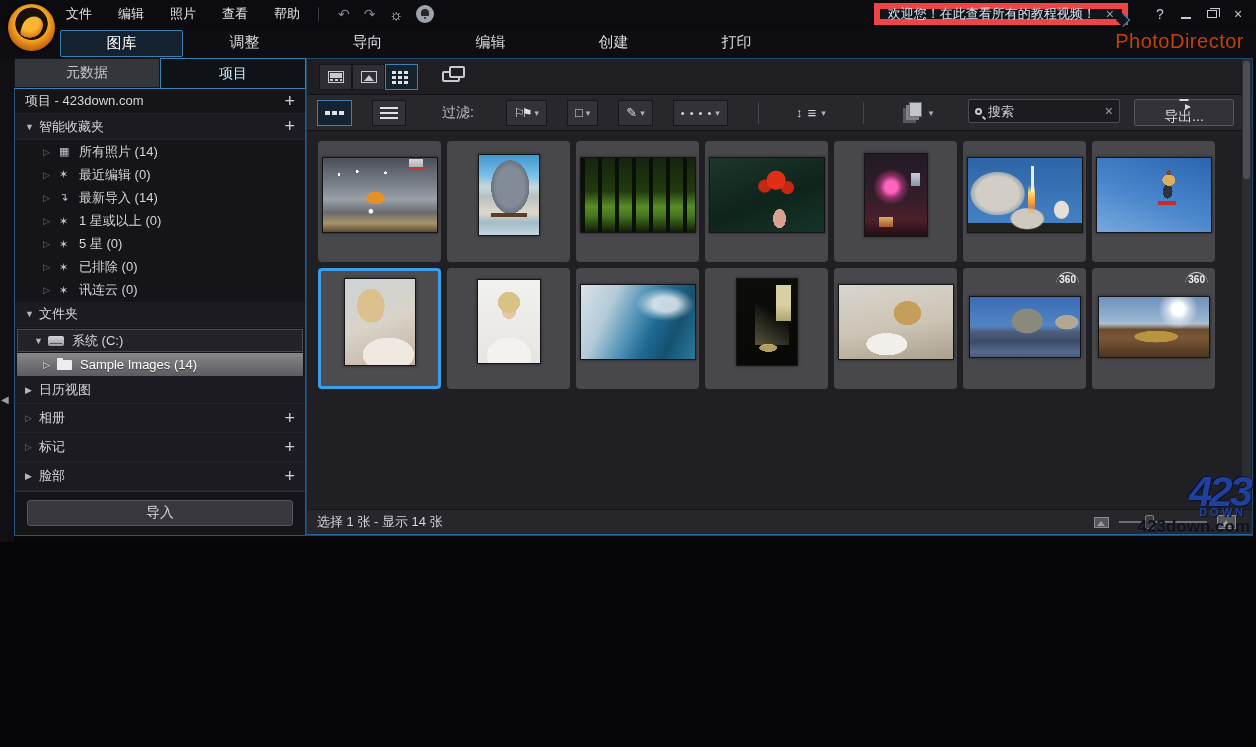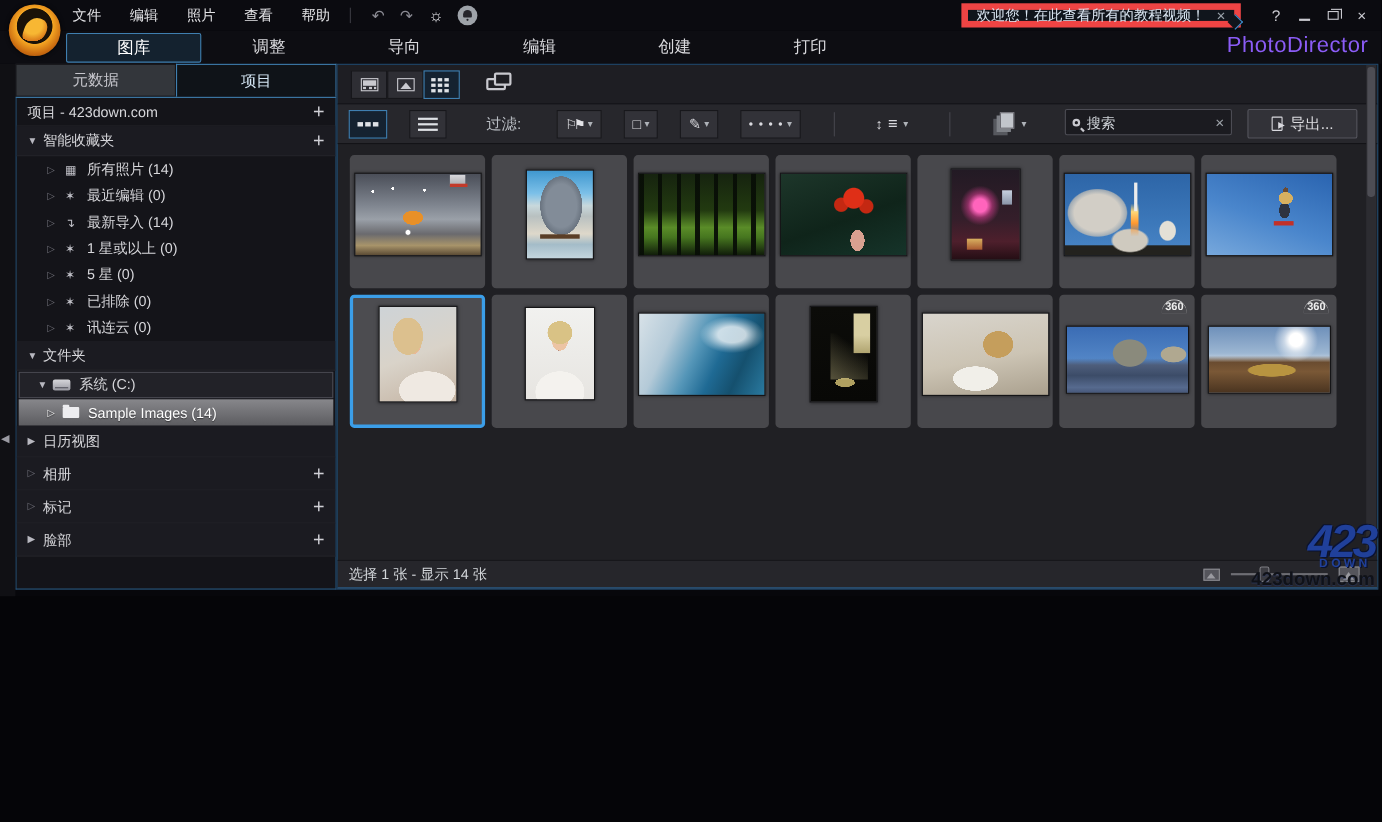--- a/index.html
+++ b/index.html
@@ -41,21 +41,21 @@
   .maximize-glyph { width:10px; height:8px; border:1px solid #c9c9cf; position:relative; }
   .maximize-glyph::before { content:""; position:absolute; left:2px; top:-3px; width:9px; height:8px;
     border:1px solid #c9c9cf; border-left:none; border-bottom:none; }
 
   
   .tabrow { position:absolute; top:28px; left:0; right:0; height:30px; background:#0d0d12;
     display:flex; align-items:center; color:#d9d9dd; font-size:15px; }
   .mode-tabs { display:flex; margin-left:60px; }
   .mode-tab { width:123px; text-align:center; padding:3px 0; cursor:default; }
   .mode-tab.active { border:1px solid #3f7fb0; background:#14222f; color:#ffffff; border-radius:2px; }
-  .brandname { position:absolute; right:12px; top:2px; color:#8b5cf6; font-size:20px;
+  .brandname { position:absolute; right:12px; top:2px; color:#c2410c; font-size:20px;
     letter-spacing:.5px; font-weight:300; }
 
   
   .body { position:absolute; top:58px; left:0; right:0; bottom:0; display:flex; }
   .collapse-strip { width:14px; background:#101014; position:relative; }
   .collapse-arrow { position:absolute; top:336px; left:1px; color:#9a9aa2; font-size:10px; }
 
   
   .sidebar { width:292px; display:flex; flex-direction:column; padding-bottom:6px; }
   .side-tabs { display:flex; height:30px; }
@@ -134,21 +134,21 @@
     display:flex; align-items:center; padding:0 6px; gap:6px; }
   .mag { width:7px; height:7px; border:2px solid #c9c9cf; border-radius:50%; position:relative; flex:none; }
   .mag::after { content:""; position:absolute; left:6px; top:6px; width:2px; height:4px; background:#c9c9cf;
     transform:rotate(-45deg); }
   .searchbox input { flex:1; background:transparent; border:none; outline:none; color:#e4e4e8; font-size:13px;
     font-family:"Liberation Sans","DejaVu Sans",sans-serif; min-width:0; }
   .searchbox input::placeholder { color:#cfd3d8; opacity:1; }
   .search-clear { color:#9ba0a6; font-size:14px; }
   .export-btn { height:27px; min-width:100px; background:#323238; border:1px solid #55555d; border-radius:2px;
     color:#dcdce0; font-size:14px; display:flex; align-items:center; justify-content:center; gap:7px;
-    margin-right:8px; padding:0 12px; }
+    margin-right:8px; padding:0 12px;flex-direction:column; }
   .ic-export { width:10px; height:13px; border:1px solid #d9d9de; border-radius:1px; position:relative; }
   .ic-export::after { content:""; position:absolute; left:5px; top:4px; border-top:3px solid transparent;
     border-bottom:3px solid transparent; border-left:6px solid #d9d9de; }
 
   
   .grid { flex:1; padding:7px 4px 0 8px; display:flex; flex-wrap:wrap; align-content:flex-start; position:relative; }
   .card { width:123px; height:121px; background:#48484c; border-radius:4px; margin:3px;
     display:flex; align-items:center; justify-content:center; padding-bottom:14px; position:relative; }
   .card.selected { border:3px solid #3b9ee8; background:#4c4c50; }
   .photo { border:1px solid #151517; box-shadow:0 0 3px rgba(0,0,0,.55); }
@@ -405,20 +405,23 @@
           <span class="plus">+</span>
         </div>
         <div class="srow sechead" style="height:30px">
           <span class="tri">▶</span>
           <span>脸部</span>
           <span class="plus">+</span>
         </div>
 
         <div class="side-spacer"></div>
 
+        <div class="import-wrap">
+          <div class="import-btn">导入</div>
+        </div>
       </div>
     </div>
 
     <div class="main">
 
       <div class="toolbar1">
         <div class="viewgrp">
           <div class="vbtn">
               <span class="ic-browser"></span>
             </div>

